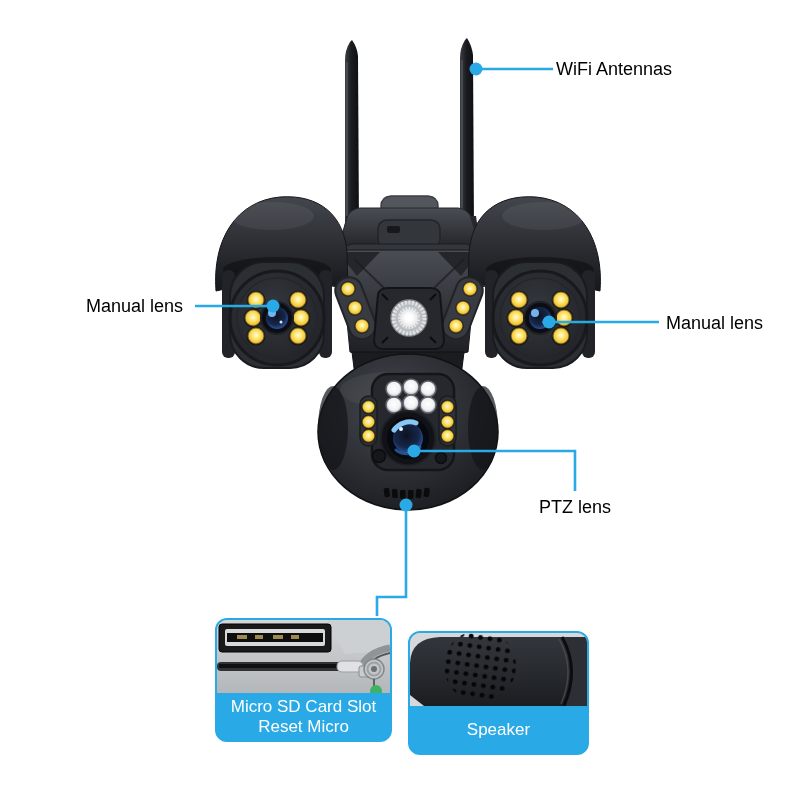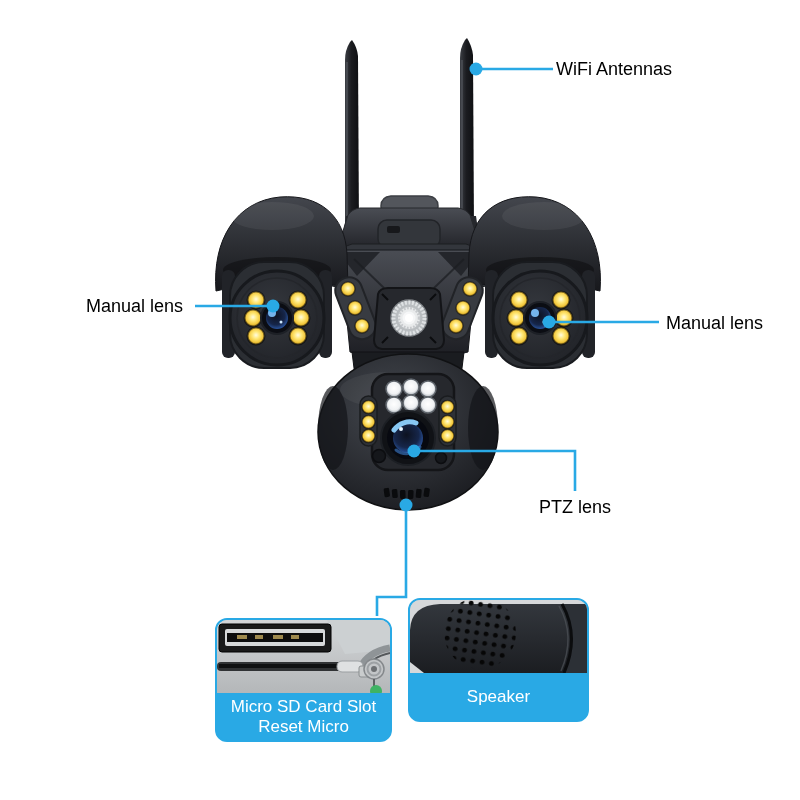--- a/index.html
+++ b/index.html
@@ -285,21 +285,21 @@
         <path d="M157,59 L157,66" stroke="#5f6265" stroke-width="2"></path>
         <circle cx="159" cy="71" r="6" fill="#3fb364"></circle>
       </g>
     </svg>
     <div class="callout-label">
       <div>Micro SD Card Slot</div>
       <div>Reset Micro</div>
     </div>
   </div>
 
-  <div class="callout-box" style="left:408px;top:598px;width:181px;">
+  <div class="callout-box" style="left:408px;top:631px;width:181px;">
     <svg class="callout-photo" width="177" height="73" viewBox="0 0 177 73" preserveAspectRatio="none">
       <defs>
         <linearGradient id="spkbody" x1="0" y1="0" x2="0" y2="1">
           <stop offset="0" stop-color="#33373d"></stop>
             <stop offset="1" stop-color="#1b1d21"></stop>
         </linearGradient>
         <pattern id="spkdots" width="9.5" height="9.5" patternUnits="userSpaceOnUse" patternTransform="rotate(8)">
           <circle cx="4" cy="4" r="2.4" fill="#060606"></circle>
         </pattern>
       </defs>

